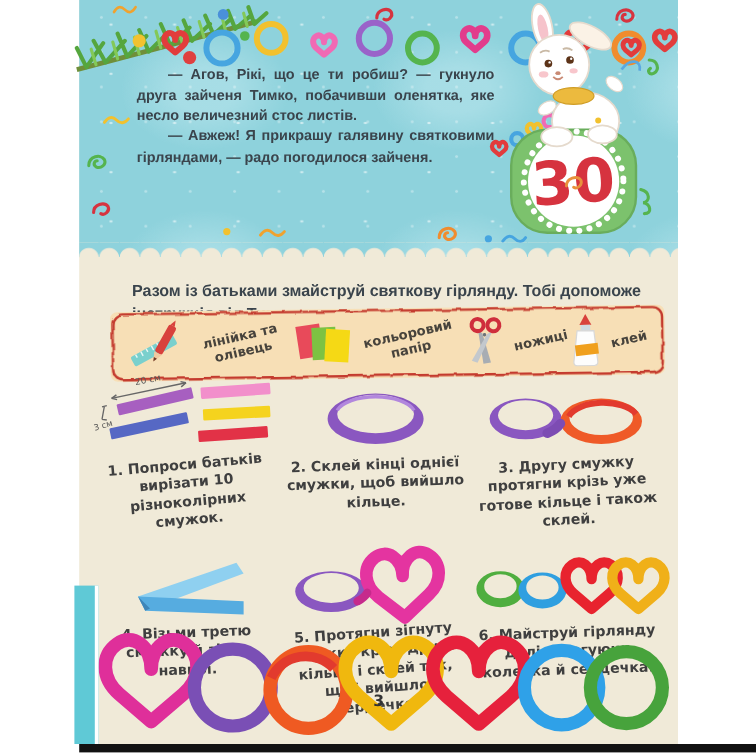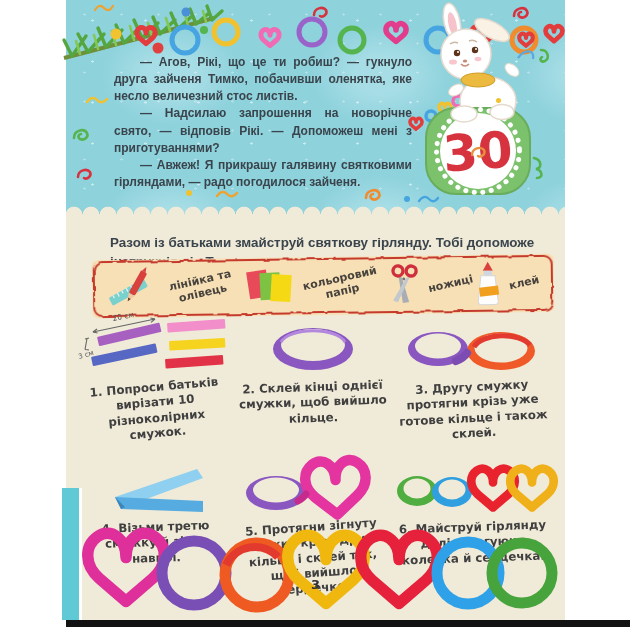--- a/index.html
+++ b/index.html
@@ -126,21 +126,20 @@
         <use href="#heartO" transform="translate(266,23) scale(0.5)" style="color:#e23c8c"></use>
         <circle cx="308" cy="30" r="12" stroke="#46a5e0" stroke-width="5"></circle>
         <use href="#heartO" transform="translate(352,26) scale(0.5)" style="color:#e23c3c"></use>
         <circle cx="394" cy="30" r="12" stroke="#f08c2e" stroke-width="5"></circle>
         <use href="#heartO" transform="translate(424,24) scale(0.42)" style="color:#e23c3c"></use>
       </g>
     </svg>
 
     <div class="story">
       <p>— Агов, Рікі, що це ти робиш? — гукнуло друга зайченя Тимко, побачивши оленятка, яке несло величезний стос листів.</p>
-      <p>— Надсилаю запрошення на новорічне свято, — відповів Рікі. — Допоможеш мені з приготуваннями?</p>
       <p>— Авжеж! Я прикрашу галявину святковими гірляндами, — радо погодилося зайченя.</p>
     </div>
 
     <svg class="abs" style="left:340px;top:6px" width="150" height="198" viewBox="0 0 150 198">
 
       <g stroke-width="12" fill="none">
         <use href="#heartO" transform="translate(10,118) scale(0.3)" style="color:#e23c3c"></use>
         <circle cx="25" cy="110" r="5" stroke="#46a5e0" stroke-width="3.5"></circle>
         <use href="#heartO" transform="translate(39,103) scale(0.3)" style="color:#f2c12e"></use>
         <circle cx="52" cy="95" r="5" stroke="#f06ab4" stroke-width="3.5"></circle>

